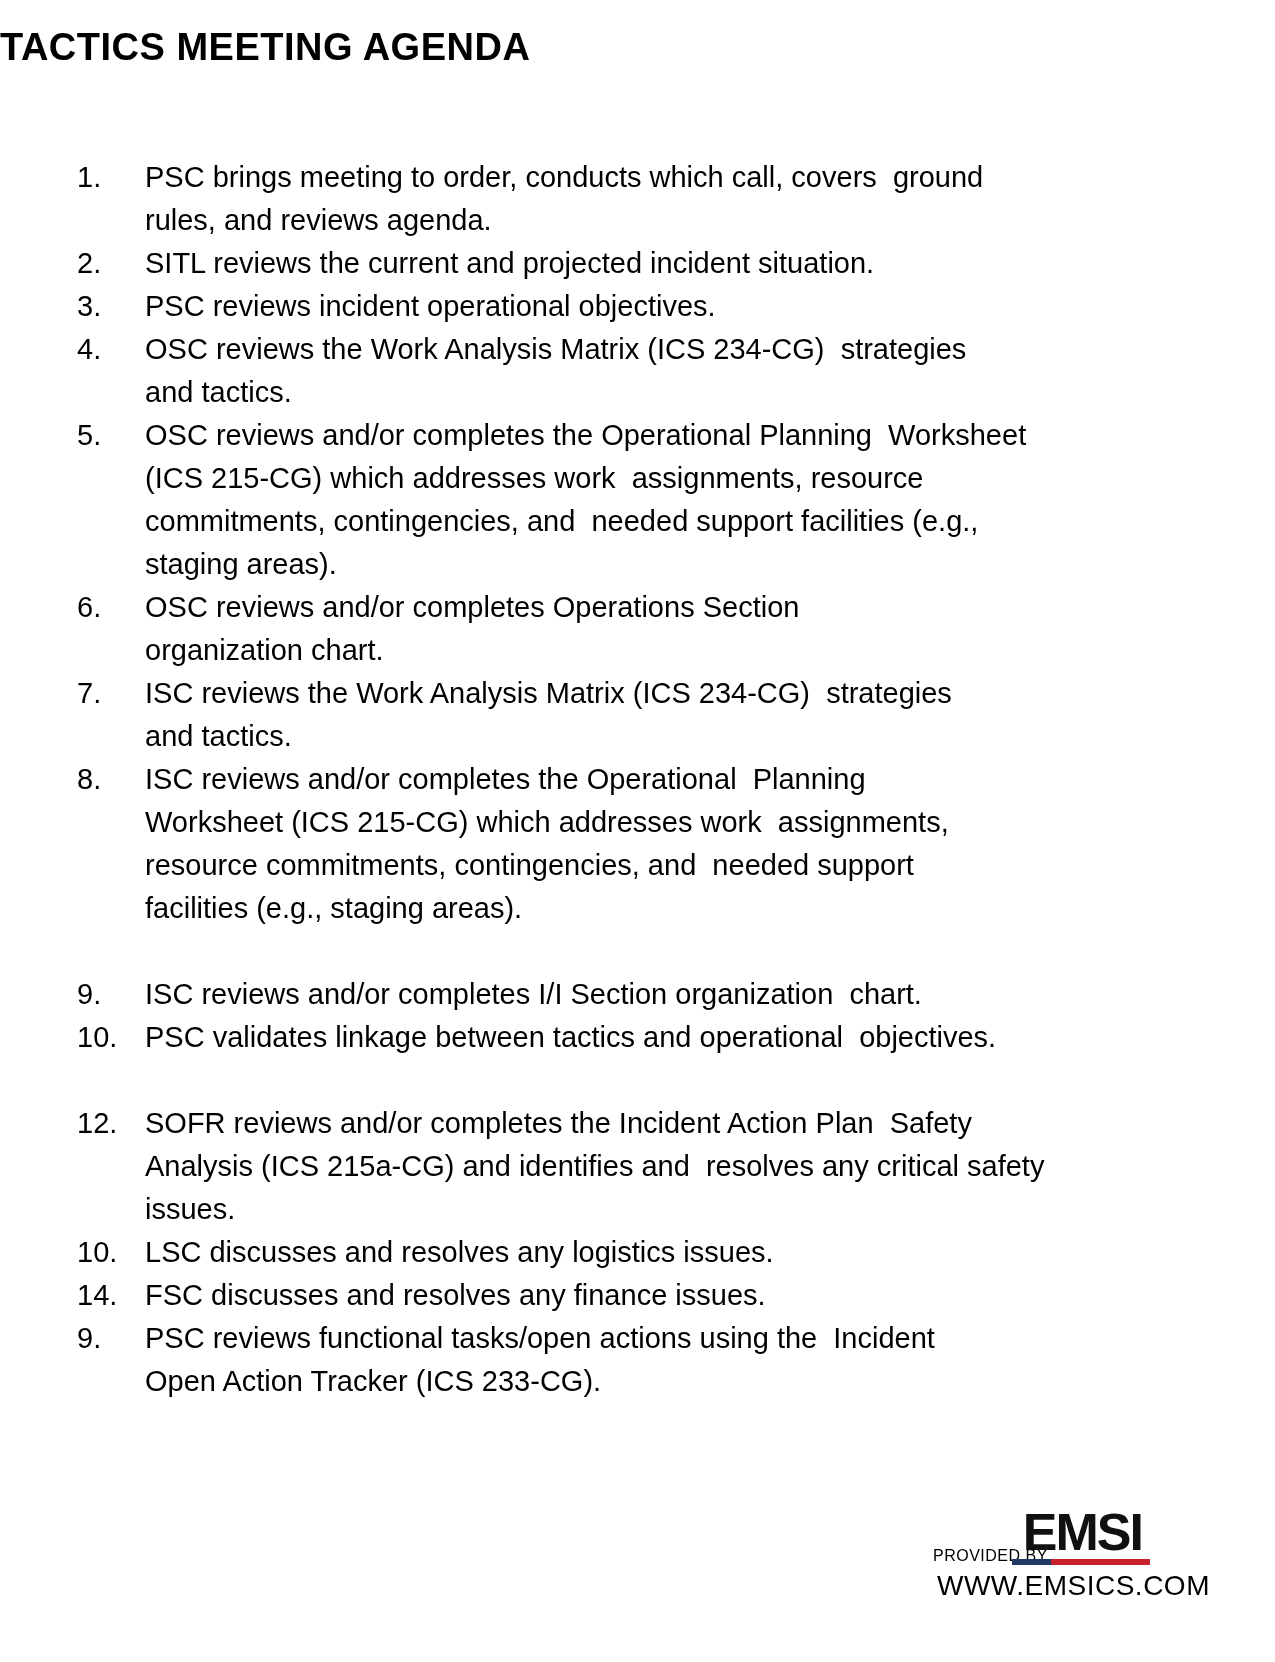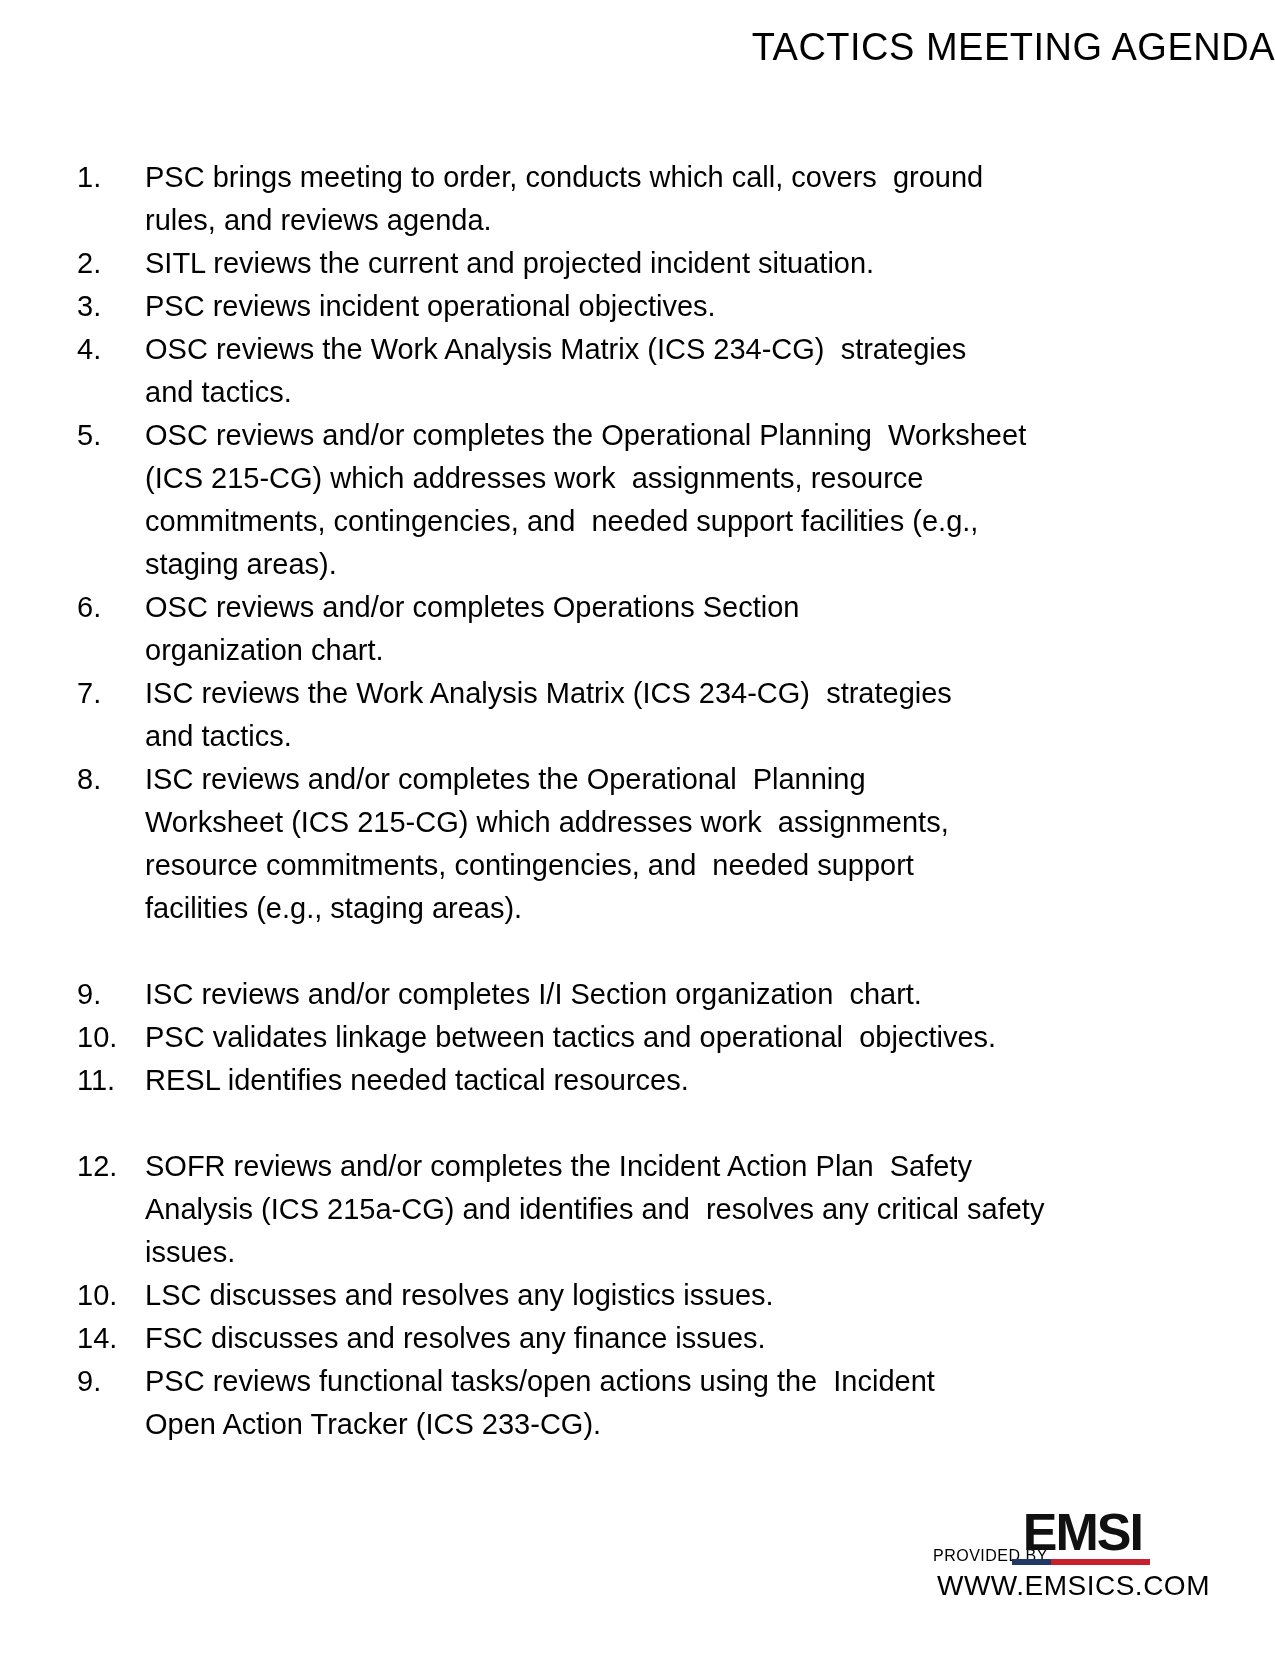--- a/index.html
+++ b/index.html
@@ -15,23 +15,23 @@
     color: #000000;
     font-family: "Liberation Sans", sans-serif;
     overflow: hidden;
   }
   .doc-title {
     position: absolute;
     top: 26px;
     left: 0;
     width: 1275px;
     margin: 0;
-    text-align: right;
+    text-align: left;
     font-size: 38px;
-    font-weight: normal;
+    font-weight: bold;
     letter-spacing: 0.5px;
     color: #000000;
   }
   .agenda {
     position: absolute;
     top: 156px;
     left: 77px;
     width: 1130px;
   }
   .agenda-item {
@@ -167,24 +167,20 @@
   <div class="agenda-item gap-before">
     <span class="num">9.</span>
     <span class="text">ISC reviews and/or completes I/I Section organization  chart.</span>
   </div>
 
   <div class="agenda-item">
     <span class="num">10.</span>
     <span class="text">PSC validates linkage between tactics and operational  objectives.</span>
   </div>
 
-  <div class="agenda-item">
-    <span class="num">11.</span>
-    <span class="text">RESL identifies needed tactical resources.</span>
-  </div>
 
   <div class="agenda-item gap-before">
     <span class="num">12.</span>
     <span class="text">SOFR reviews and/or completes the Incident Action Plan  Safety
 Analysis (ICS 215a-CG) and identifies and  resolves any critical safety
 issues.</span>
   </div>
 
   <div class="agenda-item">
     <span class="num">10.</span>

